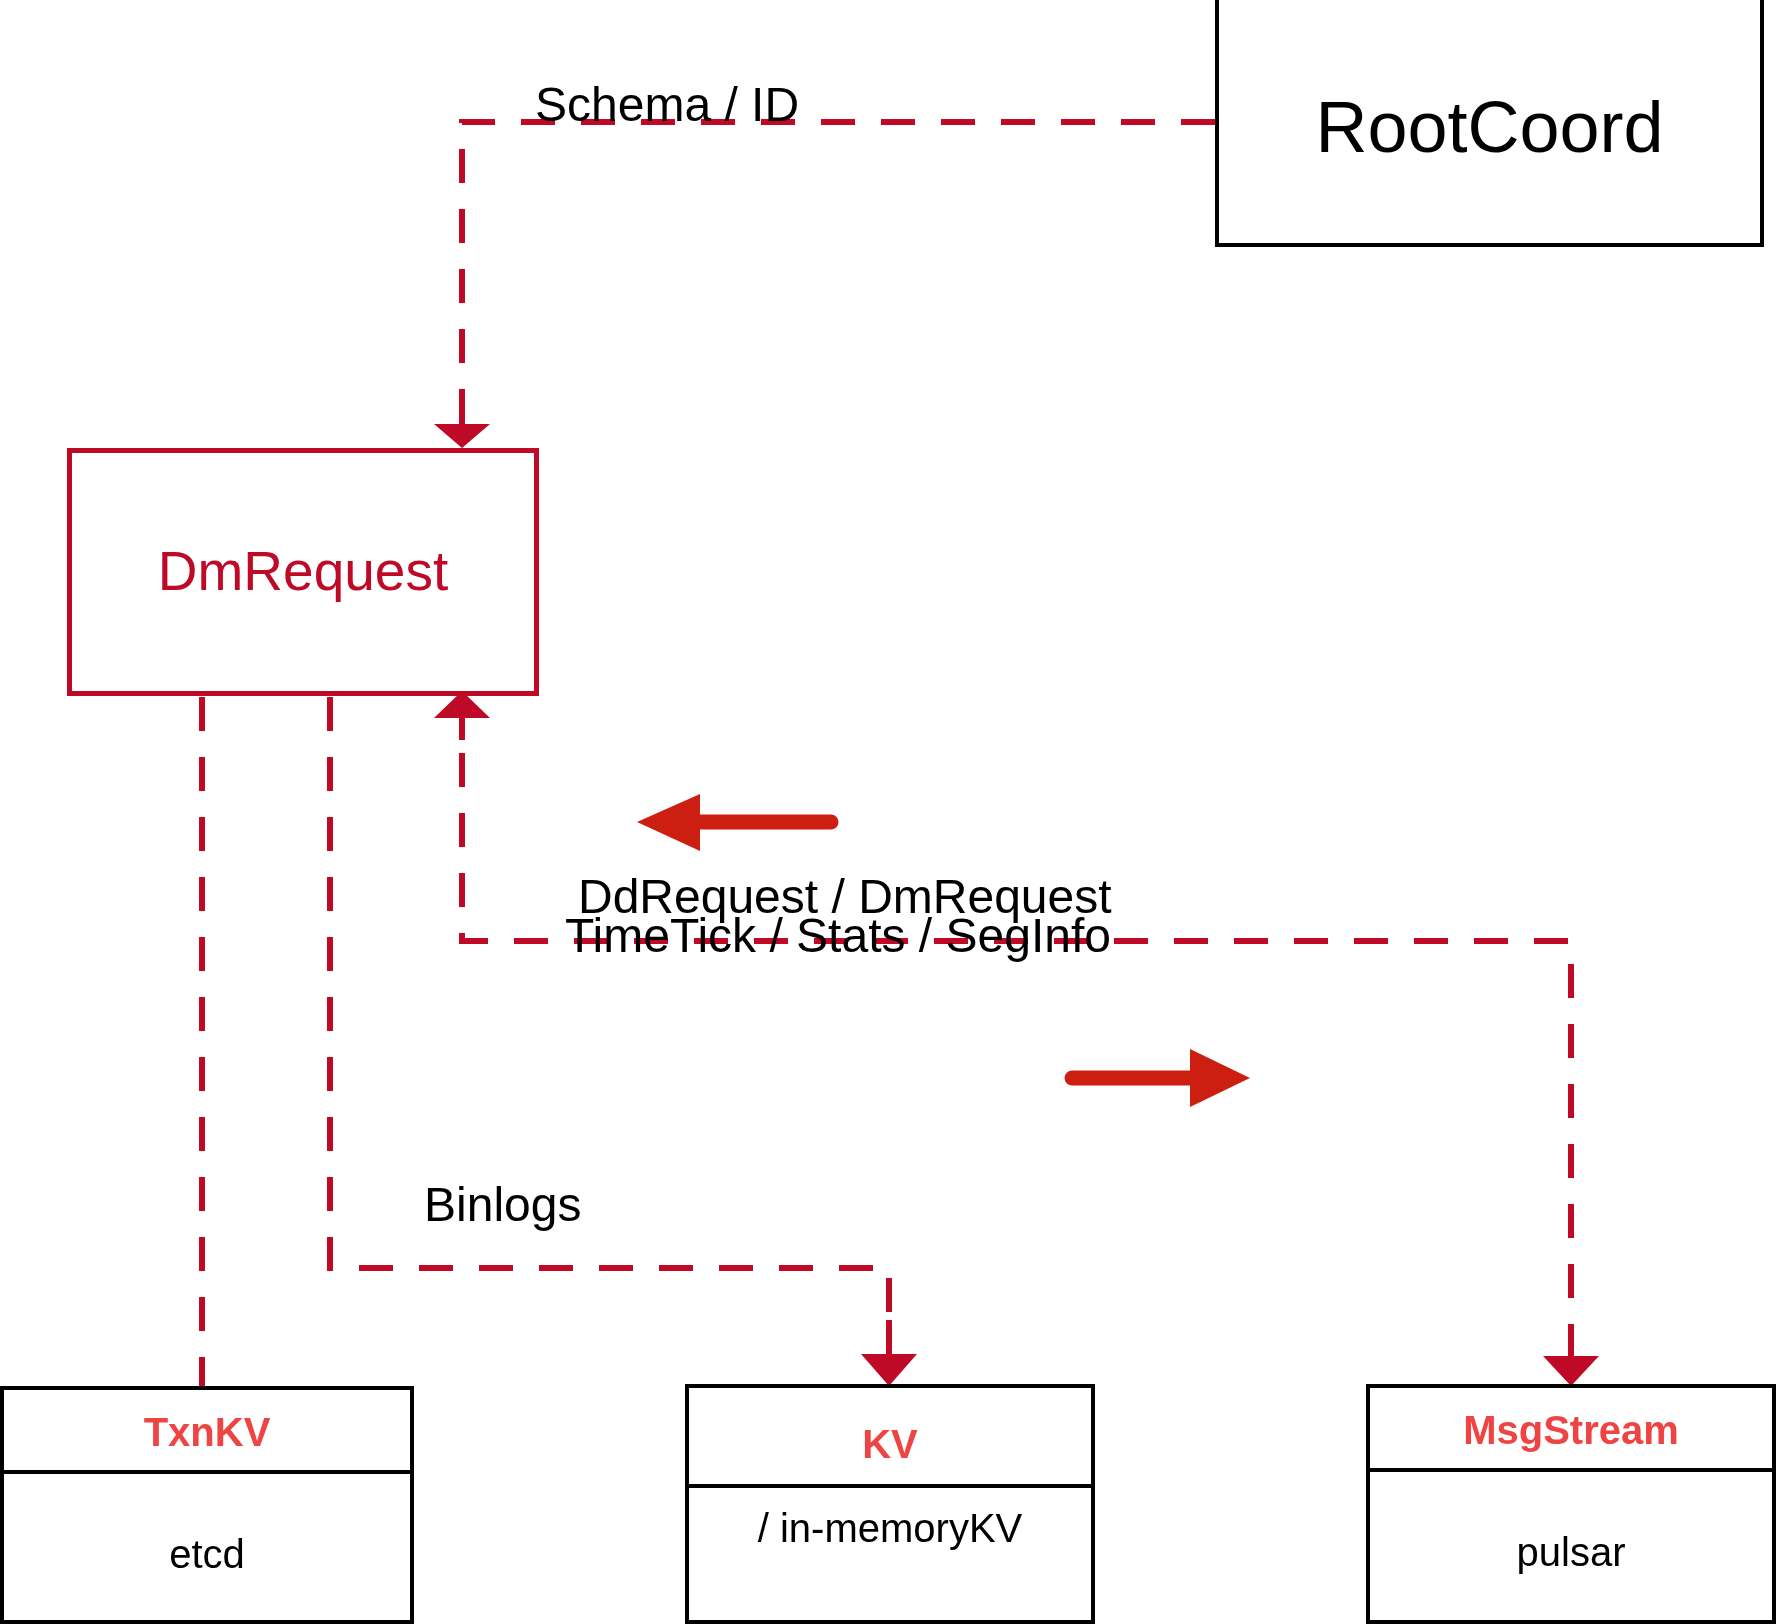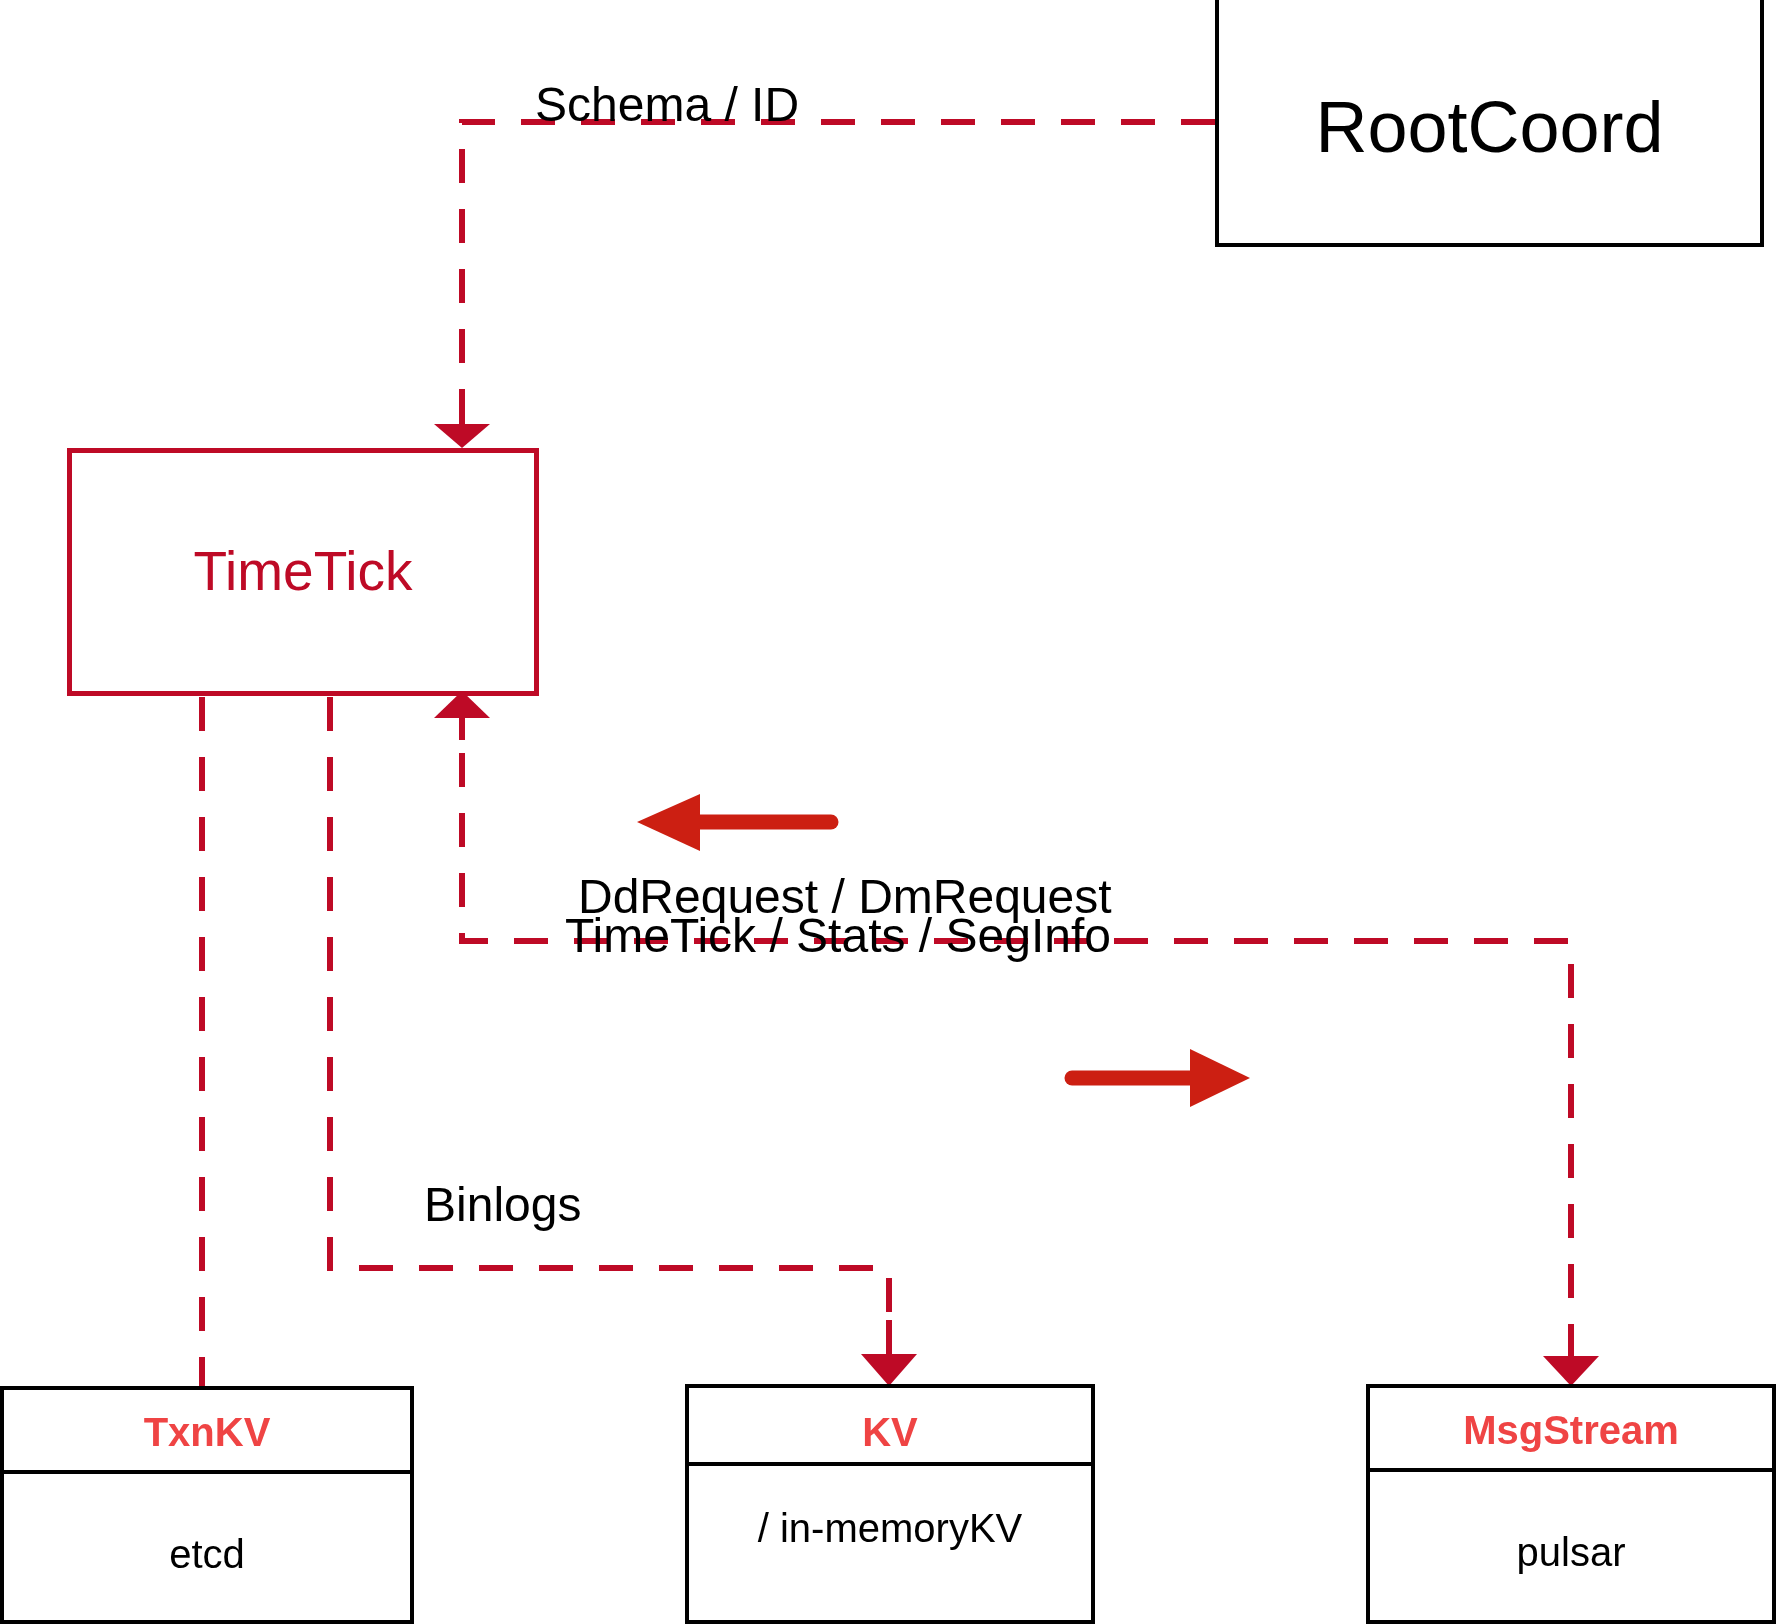--- a/index.html
+++ b/index.html
@@ -70,21 +70,21 @@
     text-align: center;
     font-size: 40px;
     color: #000000;
     line-height: 1.42;
   }
   #txnkv-box { left: 0px; top: 1386px; width: 414px; height: 238px; }
   #txnkv-box .split-header { height: 84px; padding-top: 22px; }
   #txnkv-box .split-body   { top: 136px; }
 
   #kv-box { left: 685px; top: 1384px; width: 410px; height: 240px; }
-  #kv-box .split-header { height: 78px; padding-top: 24px; }
+  #kv-box .split-header { height: 100px; padding-top: 36px; }
   #kv-box .split-body   { top: 112px; }
 
   #msgstream-box { left: 1366px; top: 1384px; width: 410px; height: 240px; }
   #msgstream-box .split-header { height: 84px; padding-top: 22px; }
   #msgstream-box .split-body   { top: 136px; }
 
   
   .edge-label {
     position: absolute;
     color: #000000;
@@ -143,21 +143,21 @@
       <line x1="1072" y1="1078" x2="1213" y2="1078" stroke="#CC1F12" stroke-width="15" stroke-linecap="round"></line>
       <polygon points="1250,1078 1190,1049 1190,1107" fill="#CC1F12"></polygon>
     </g>
   </svg>
 
   <div class="box box-black" id="rootcoord-box">
     <div class="box-label">RootCoord</div>
   </div>
 
   <div class="box box-red" id="datacoord-box">
-    <div class="box-label">TimeTick</div>
+    <div class="box-label">DmRequest</div>
   </div>
 
   <div class="box box-black box-split" id="txnkv-box">
     <div class="split-header">TxnKV</div>
     <div class="split-body">etcd</div>
   </div>
 
   <div class="box box-black box-split" id="kv-box">
     <div class="split-header">KV</div>
     <div class="split-body">

